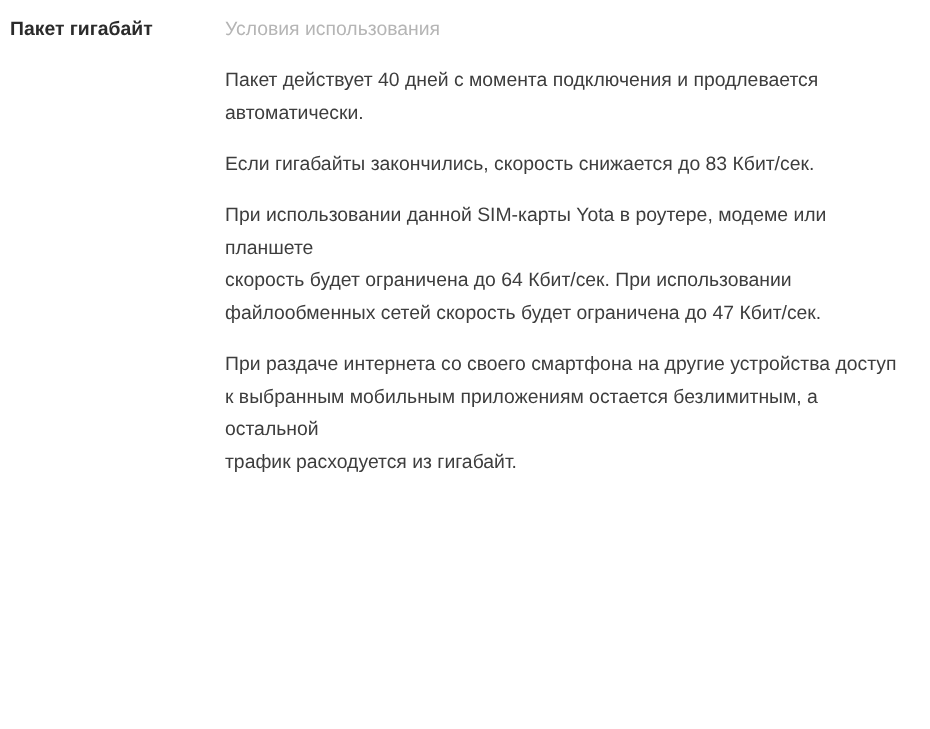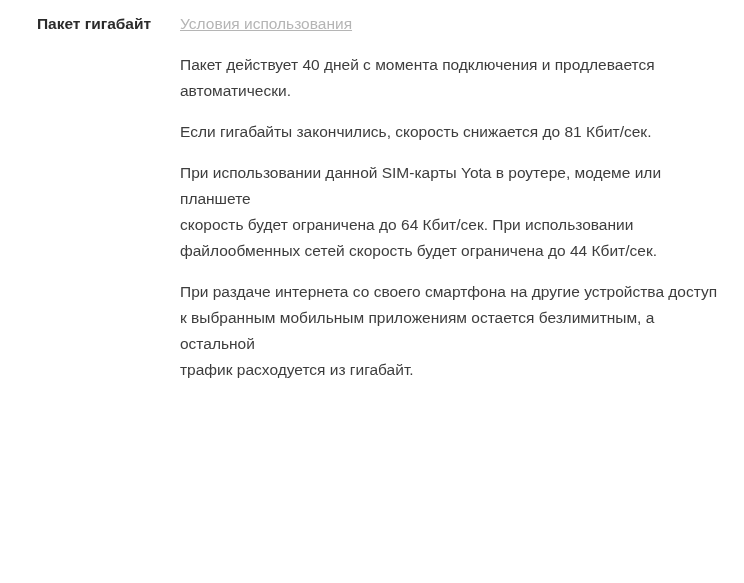--- a/index.html
+++ b/index.html
@@ -20,55 +20,53 @@
   }
   .layout {
     display: flex;
     align-items: flex-start;
     padding: 11px 20px 0 8px;
   }
   .left-col {
     width: 172px;
     flex-shrink: 0;
     padding-top: 2px;
-    text-align: center;
   }
   .section-title {
     font-size: 15.5px;
     font-weight: bold;
     color: var(--heading, #2b2b2b);
     line-height: 22px;
   }
   .right-col {
     flex: 1;
     min-width: 0;
     font-size: 15.5px;
     line-height: 26px;
   }
   .right-col p {
     margin: 0 0 15px 0;
     white-space: pre-line;
   }
   .right-col p.muted {
     color: var(--muted, #b5b5b5);
-    text-decoration: underline;
   }
 </style>
 </head>
 <body>
 
 <div class="layout">
   <div class="left-col">
     <div class="section-title">Пакет гигабайт</div>
   </div>
   <div class="right-col">
     <p class="muted">Условия использования</p>
     <p>Пакет действует 40 дней с момента подключения и продлевается
 автоматически.</p>
-    <p>Если гигабайты закончились, скорость снижается до 81 Кбит/сек.</p>
+    <p>Если гигабайты закончились, скорость снижается до 83 Кбит/сек.</p>
     <p>При использовании данной SIM-карты Yota в роутере, модеме или планшете
 скорость будет ограничена до 64 Кбит/сек. При использовании
-файлообменных сетей скорость будет ограничена до 44 Кбит/сек.</p>
+файлообменных сетей скорость будет ограничена до 47 Кбит/сек.</p>
     <p>При раздаче интернета со своего смартфона на другие устройства доступ
 к выбранным мобильным приложениям остается безлимитным, а остальной
 трафик расходуется из гигабайт.</p>
   </div>
 </div>
 
 </body></html>

